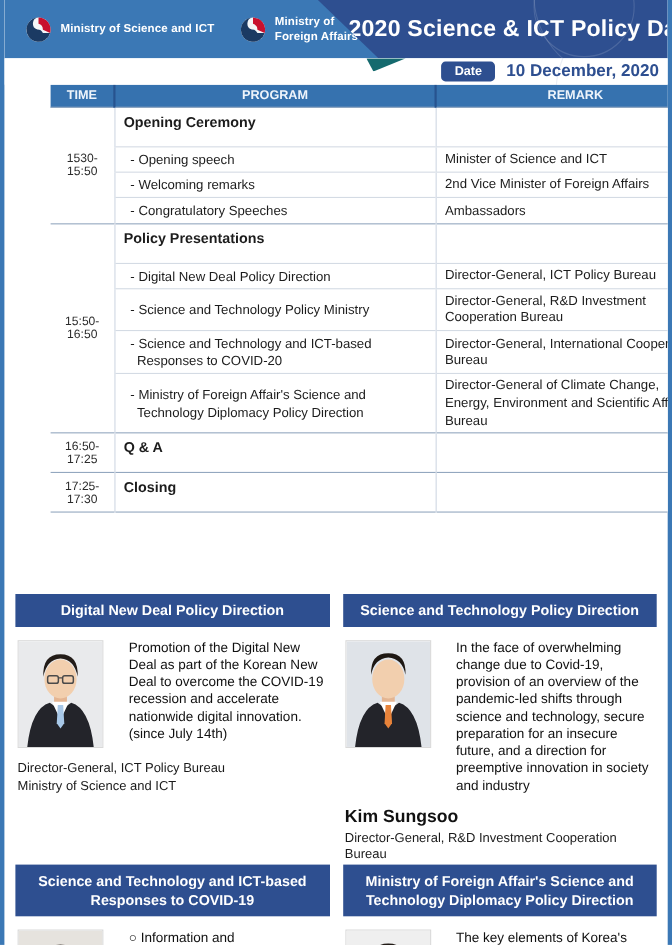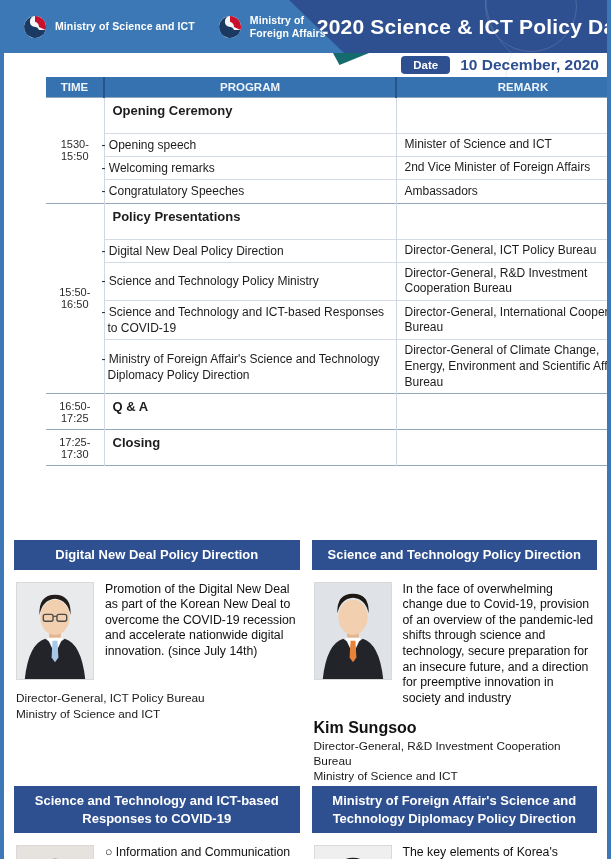--- a/index.html
+++ b/index.html
@@ -40,30 +40,30 @@
                  padding:4px 2px; text-align:center; }
   .schedule th + th { border-left:2px solid #27538f; }
   .schedule col.c-time { width:58px; }
   .schedule col.c-prog { width:292px; }
   .schedule td { font-size:12px; color:#1c1c1c; padding:3px 8px; vertical-align:middle;
                  border-top:1px solid #d4dbe4; background:#fff; }
   .schedule td.prog, .schedule td.remark { border-left:1px solid #cfd8e3; }
   .schedule td.time { text-align:center; font-size:11px; color:#2b2b2b; padding:0 2px; }
   .schedule tr.group-start td { border-top:1px solid #93a7bf; }
   .schedule td.sec { font-weight:bold; font-size:13px; padding-top:5px; padding-bottom:15px; }
-  .schedule td.item { padding-left:3px; text-indent:-6px; line-height:1.35; }
+  .schedule td.item { padding-left:20px; text-indent:-6px; line-height:1.35; }
   .schedule td.remark { line-height:1.3; }
 
   
   .panels { margin:26px 10px 0 10px; display:grid; grid-template-columns:1fr 1fr;
             grid-template-rows:232px 256px; column-gap:12px; row-gap:14px; flex:0 0 auto; }
   .panel { display:flex; flex-direction:column; }
   .banner { background:#2e4f90; color:#fff; font-weight:bold; font-size:13px; line-height:1.35;
             text-align:center; padding:6px 14px; display:flex; align-items:center; justify-content:center;margin-top:48px; }
-  .panel-body { display:flex; gap:11px; margin-top:12px; padding:0 2px; }
+  .panel-body { display:flex; gap:23px; margin-top:12px; padding:0 2px; }
   .photo { flex:0 0 auto; width:78px; height:98px; border:1px solid #d9d9d9; box-sizing:border-box; }
   .photo svg { display:block; width:100%; height:100%; }
   .desc { flex:1; font-size:12.3px; line-height:1.27; color:#101010; }
   .desc p { margin:0 0 12px 0; }
   .who { margin-top:auto; padding:0 2px 2px 2px; }
   .who .name { font-weight:bold; font-size:16px; color:#111; margin-bottom:2px; }
   .who .tl { font-size:11.8px; color:#1a1a1a; line-height:1.3; }
 </style>
 </head>
 <body>
@@ -150,21 +150,21 @@
       </tr>
       <tr>
         <td class="prog item">- Digital New Deal Policy Direction</td>
         <td class="remark">Director-General, ICT Policy Bureau</td>
       </tr>
       <tr>
         <td class="prog item">- Science and Technology Policy Ministry</td>
         <td class="remark">Director-General, R&amp;D Investment Cooperation Bureau</td>
       </tr>
       <tr>
-        <td class="prog item">- Science and Technology and ICT-based Responses to COVID-19</td>
+        <td class="prog item">- Science and Technology and ICT-based Responses to COVID-20</td>
         <td class="remark">Director-General, International Cooperation Bureau</td>
       </tr>
       <tr>
         <td class="prog item">- Ministry of Foreign Affair's Science and Technology Diplomacy Policy Direction</td>
         <td class="remark">Director-General of Climate Change, Energy, Environment and Scientific Affairs Bureau</td>
       </tr>
       <tr class="group-start">
         <td class="time">16:50-17:25</td>
         <td class="prog sec">Q &amp; A</td>
         <td class="remark"></td>

